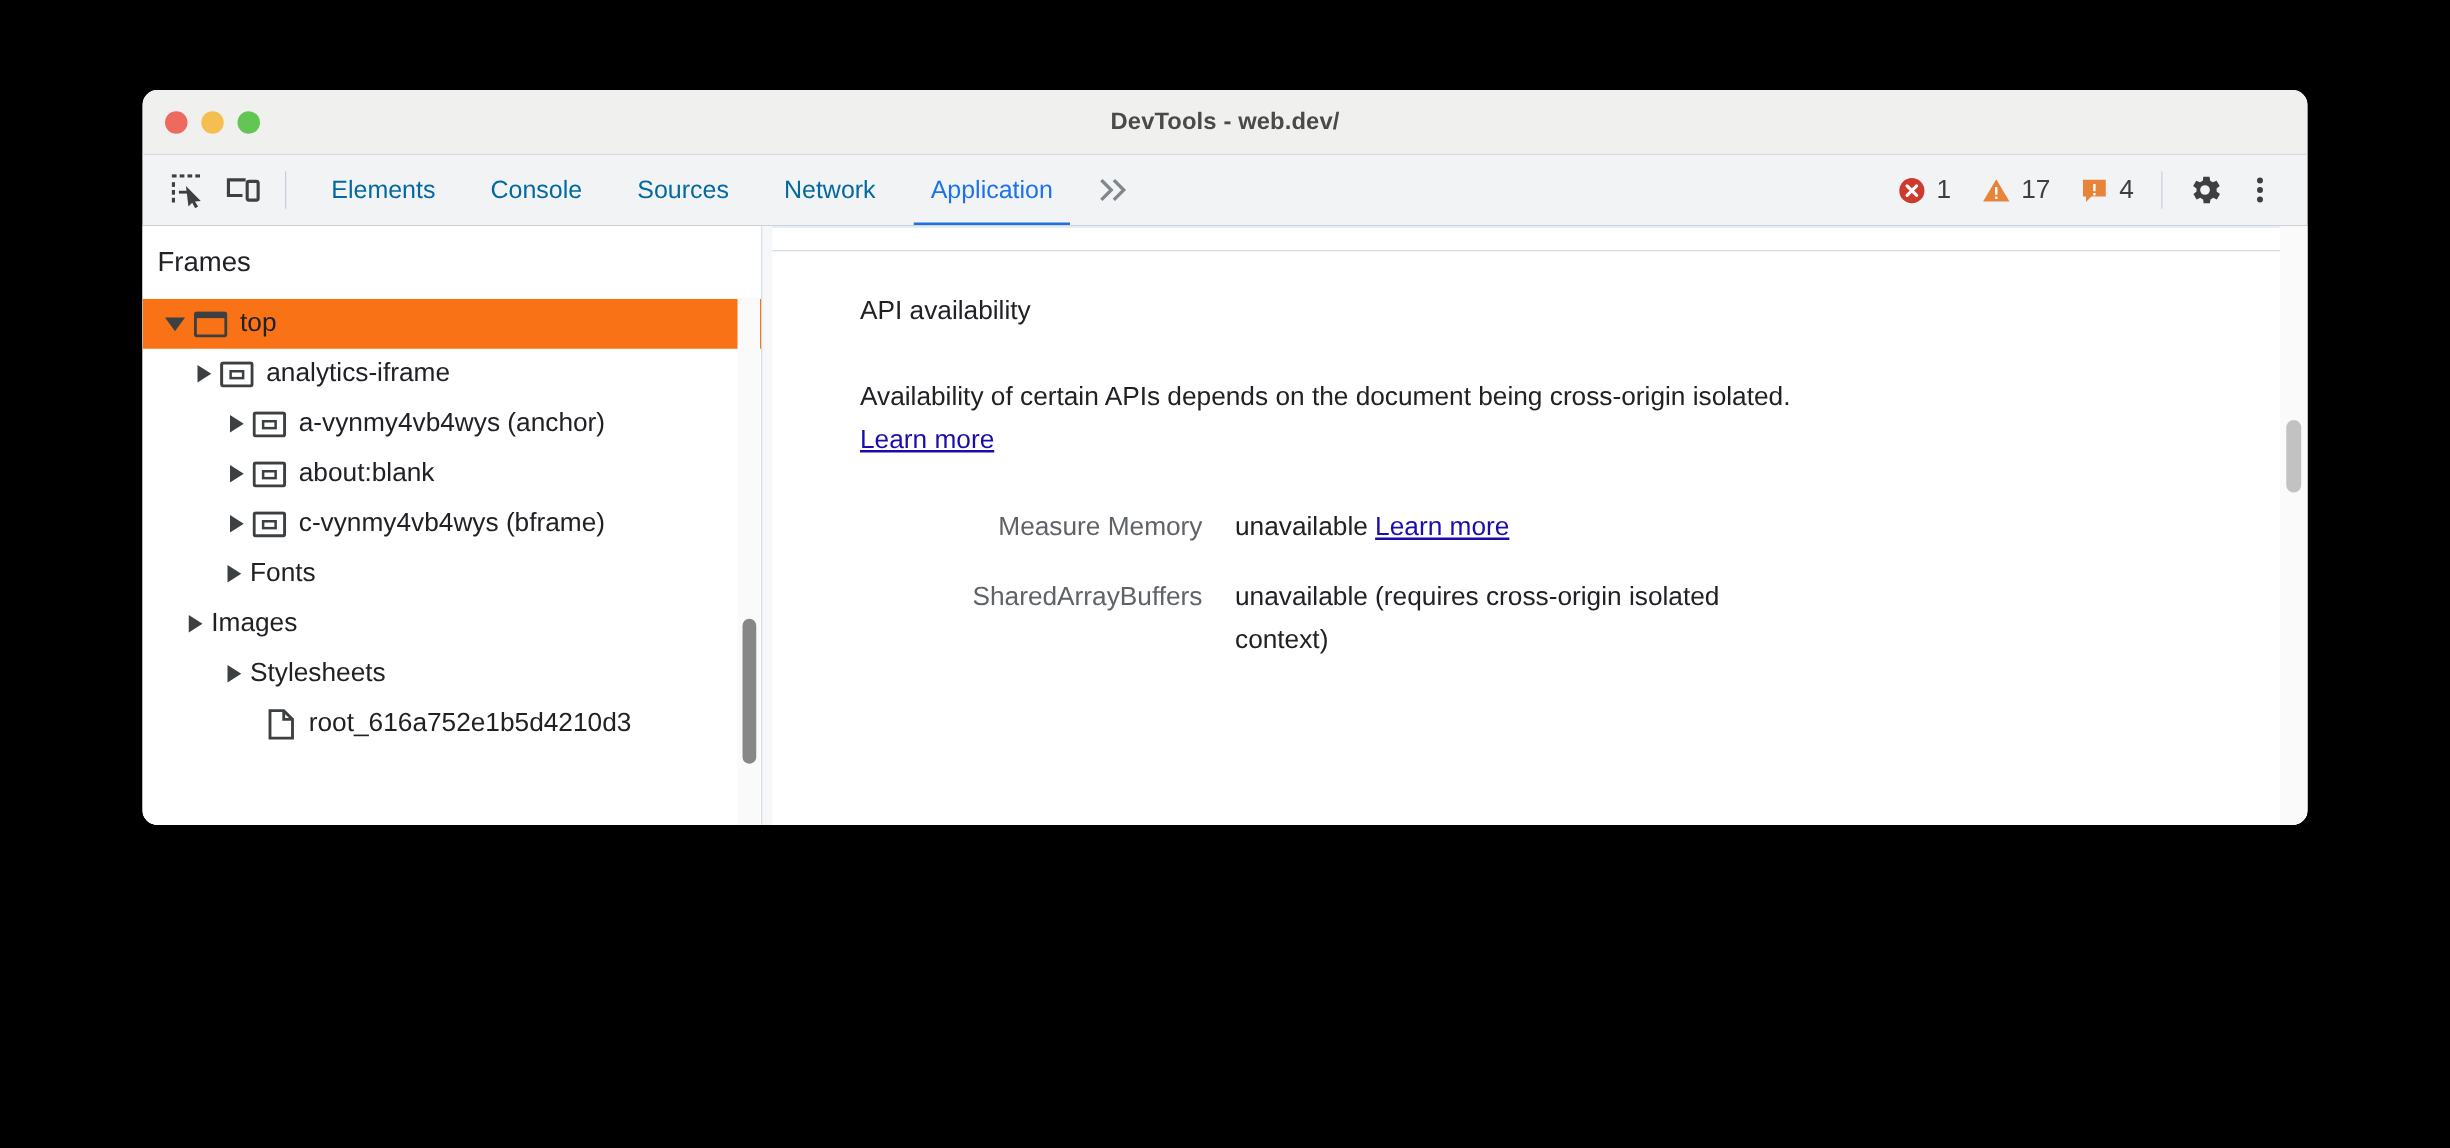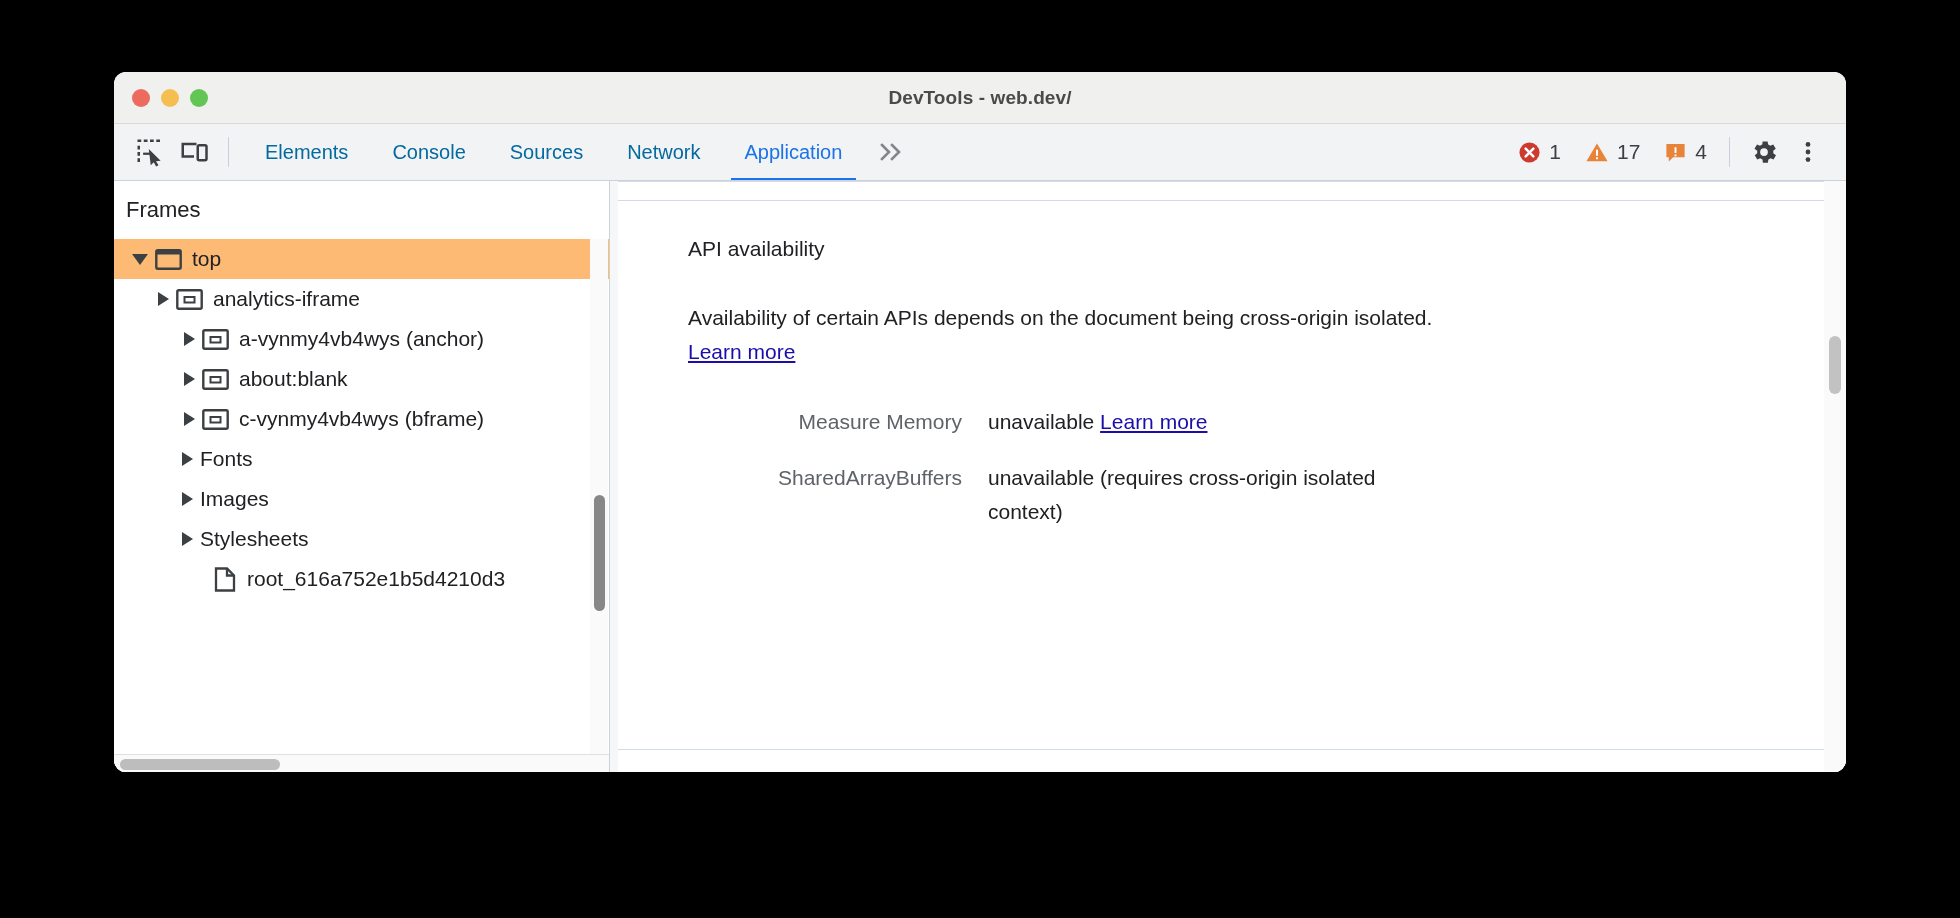--- a/index.html
+++ b/index.html
@@ -8,21 +8,21 @@
     width: 1960px; height: 918px;
     background: #000000;
     font-family: "Liberation Sans", sans-serif;
     overflow: hidden;
   }
 
   
   #window {
     position: absolute;
     left: 114px; top: 72px;
-    width: 1732px; height: 700px;
+    width: 1732px; height: 588px;
     background: #ffffff;
     border-radius: 12px;
     overflow: hidden;
     box-shadow: 0 10px 40px rgba(0,0,0,0.45);
   }
 
   
   #titlebar {
     position: relative;
     height: 52px;
@@ -149,21 +149,21 @@
   }
   .tree-row {
     display: flex;
     align-items: center;
     height: 40px;
     font-size: 21px;
     color: #202124;
     white-space: nowrap;
     cursor: pointer;
   }
-  .tree-row.selected { background: #fdba74; }
+  .tree-row.selected { background: #f97316; }
   .twisty {
     width: 0; height: 0;
     margin-right: 7px;
     flex: 0 0 auto;
   }
   .twisty.closed {
     border-top: 7px solid transparent;
     border-bottom: 7px solid transparent;
     border-left: 11px solid #3c4043;
   }
@@ -450,21 +450,21 @@
             </svg>
           </span>
           <span class="tree-label">c-vynmy4vb4wys (bframe)</span>
         </div>
 
         <div class="tree-row" style="padding-left:68px">
           <span class="twisty closed"></span>
           <span class="tree-label">Fonts</span>
         </div>
 
-        <div class="tree-row" style="padding-left:68px">
+        <div class="tree-row" style="padding-left:37px">
           <span class="twisty closed"></span>
           <span class="tree-label">Images</span>
         </div>
 
         <div class="tree-row" style="padding-left:68px">
           <span class="twisty closed"></span>
           <span class="tree-label">Stylesheets</span>
         </div>
 
         <div class="tree-row" style="padding-left:100px">

